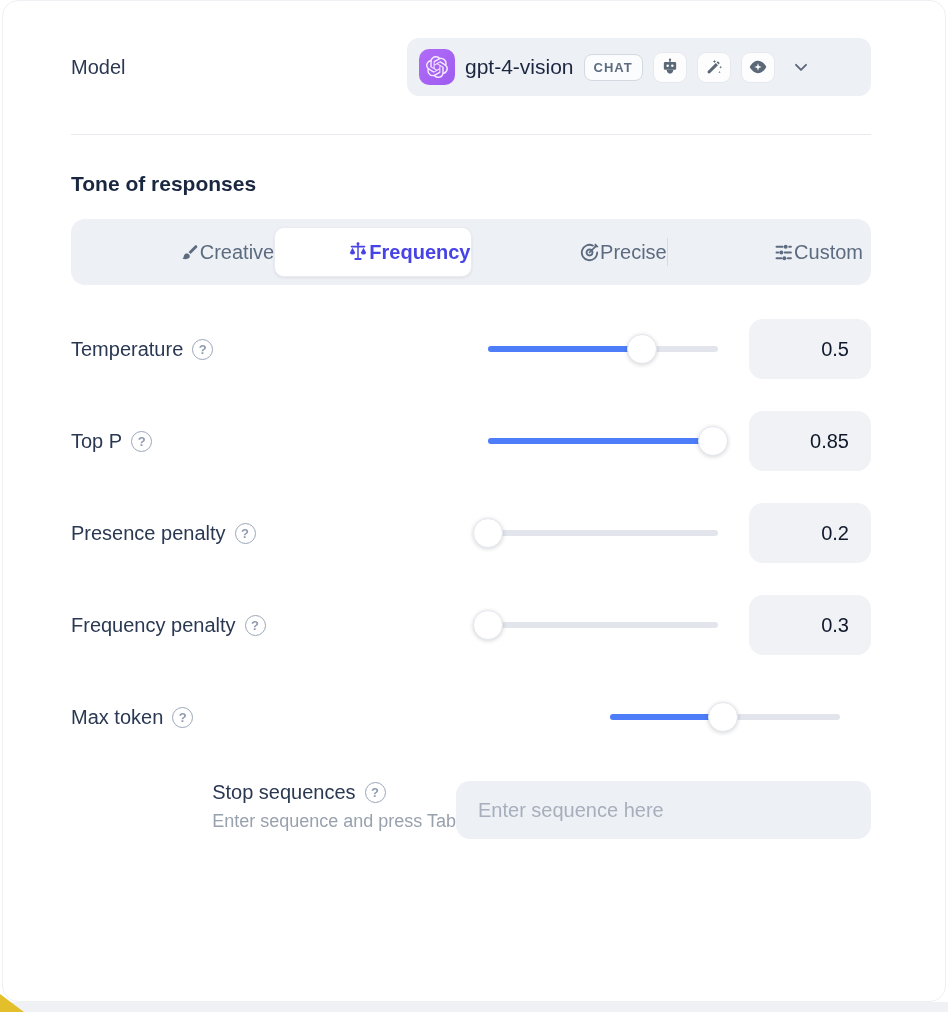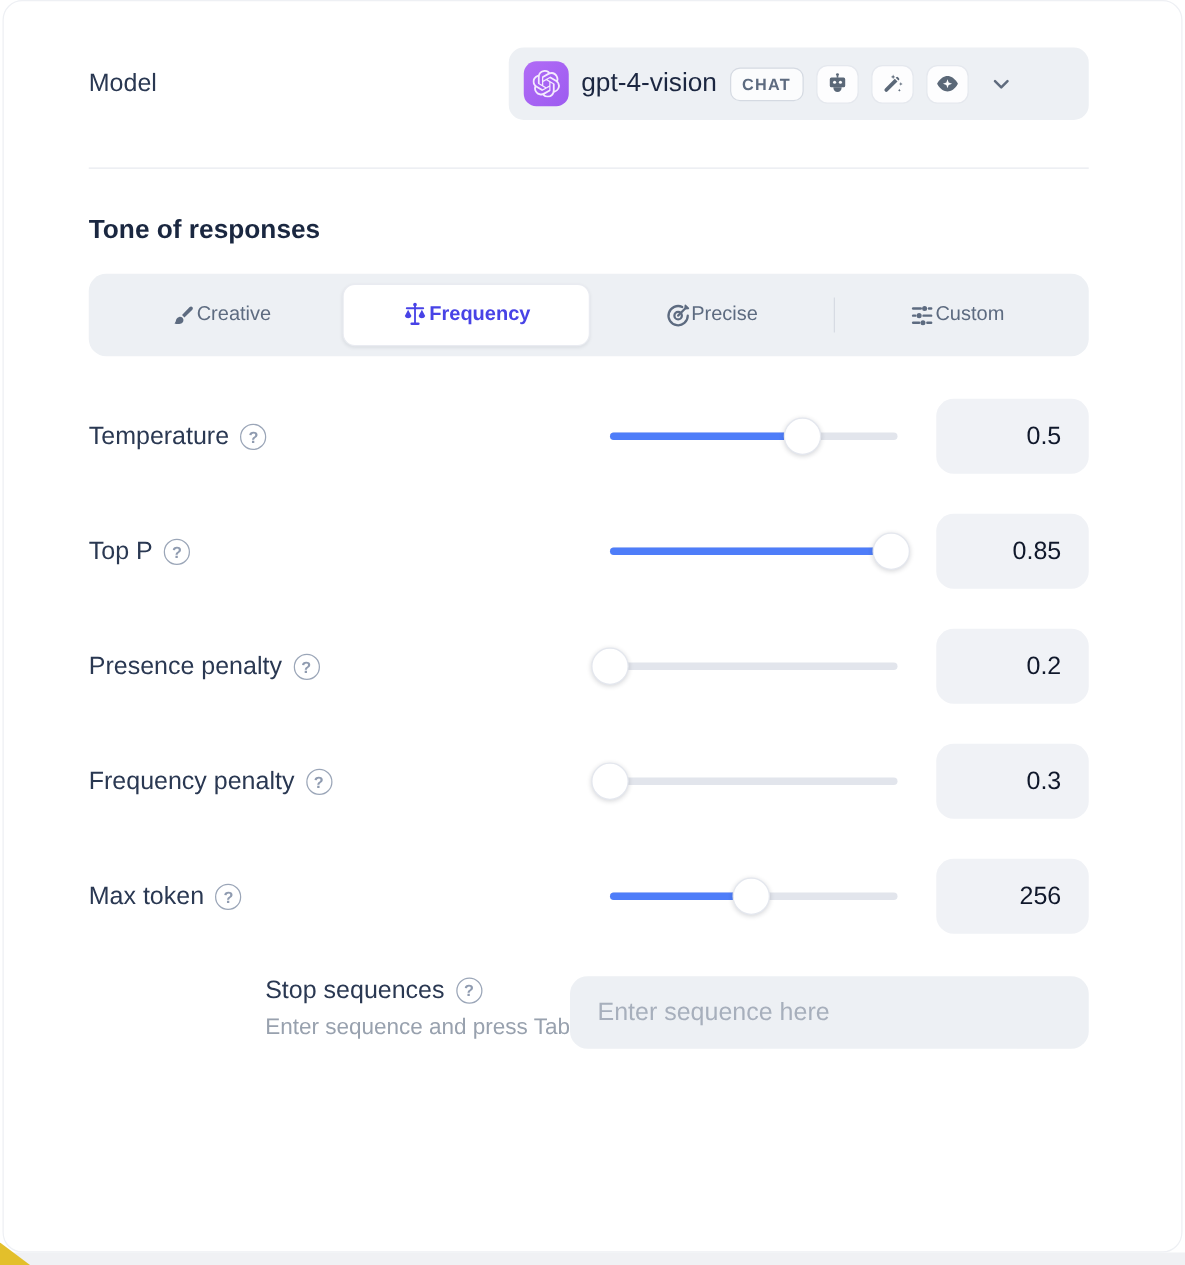--- a/index.html
+++ b/index.html
@@ -59,22 +59,22 @@
   .divider { height: 1px; background: #e8eaef; margin-top: 38px; }
 
   .section-heading { margin-top: 37px; font-size: 21px; font-weight: 600; color: #1a2740; }
 
   
   .tab-bar {
     margin-top: 23px; height: 66px; background: #edf0f4; border-radius: 14px;
     display: flex; align-items: center; padding: 8px;
   }
   .tab {
-    flex: 1 1 0; height: 50px; display: flex; align-items: center; justify-content: center;
-    font-size: 16px; font-weight: 500; color: #5d6b80; border-radius: 10px;
+    flex: 1 1 0; height: 50px; display: flex; align-items: center; justify-content: flex-end;
+    font-size: 20px; font-weight: 500; color: #5d6b80; border-radius: 10px;
     cursor: pointer; background: transparent; border: none;
   }
   .tab.active {
     background: #ffffff; color: #4843e6; font-weight: 600;
     border: 1px solid #e9ebf1; box-shadow: 0 1px 3px rgba(16,24,40,.08);
   }
   .tab-divider { width: 1px; height: 28px; background: #d7dbe3; flex: 0 0 auto; }
 
   
   .param-row { display: flex; align-items: center; justify-content: space-between; height: 60px; margin-top: 32px; }
@@ -283,21 +283,20 @@
       <div class="field-label">
         <span>Max token</span>
         <span class="help">?</span>
       </div>
       <div class="param-right">
         <div class="slider">
           <div class="track"></div>
             <div class="fill" style="width: 49%;"></div>
             <div class="thumb" style="left: calc(49% - 15px);"></div>
         </div>
-        <div class="value-box">256</div>
       </div>
     </div>
 
     <div class="stop-row">
       <div>
         <div class="field-label">
           <span>Stop sequences</span>
           <span class="help">?</span>
         </div>
         <div class="stop-hint">Enter sequence and press Tab</div>

